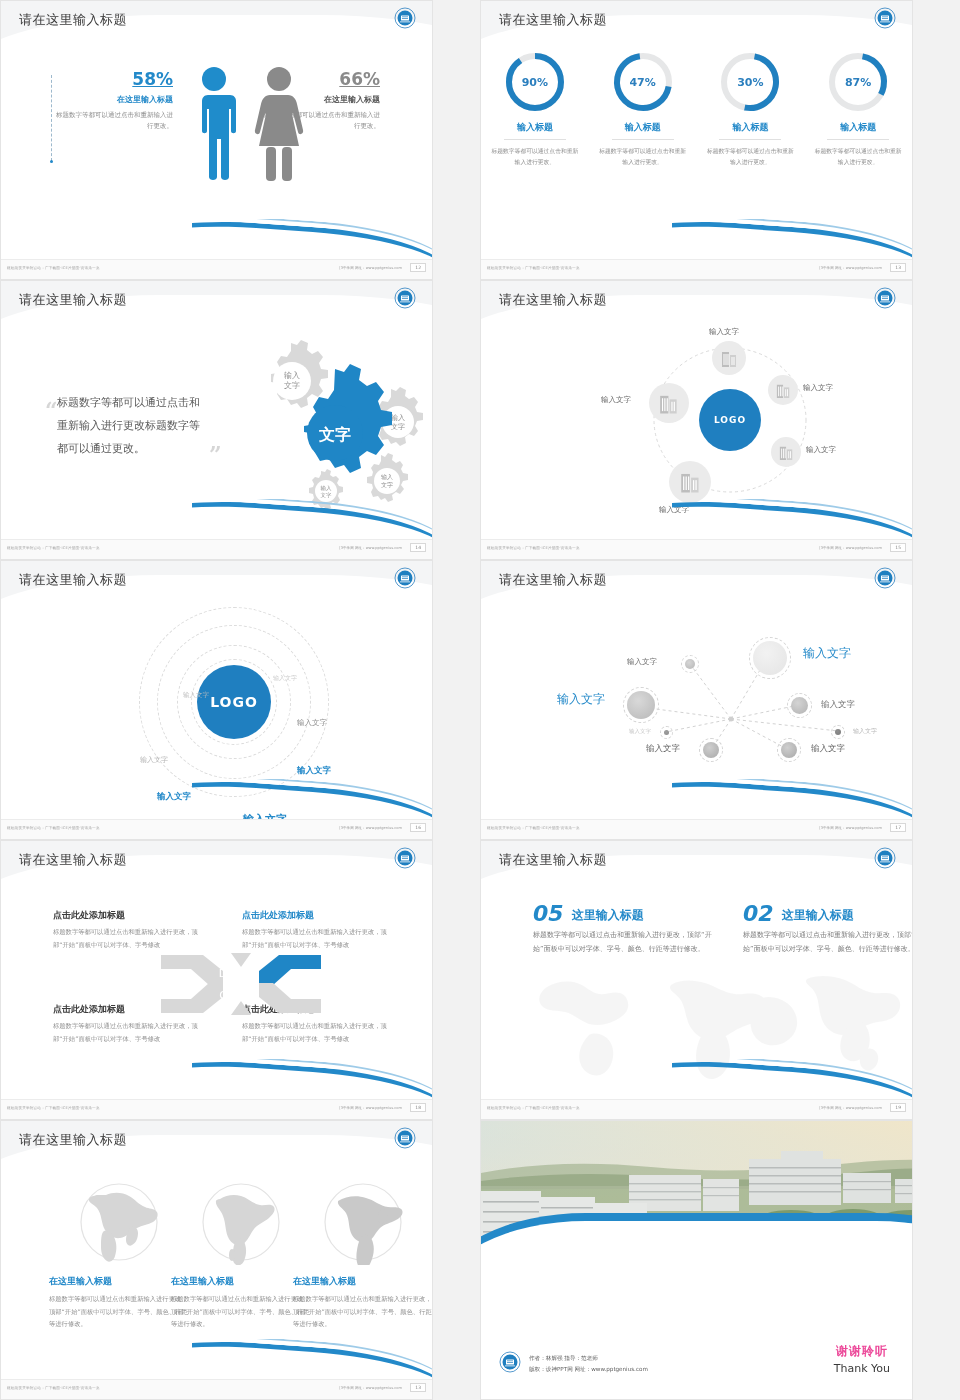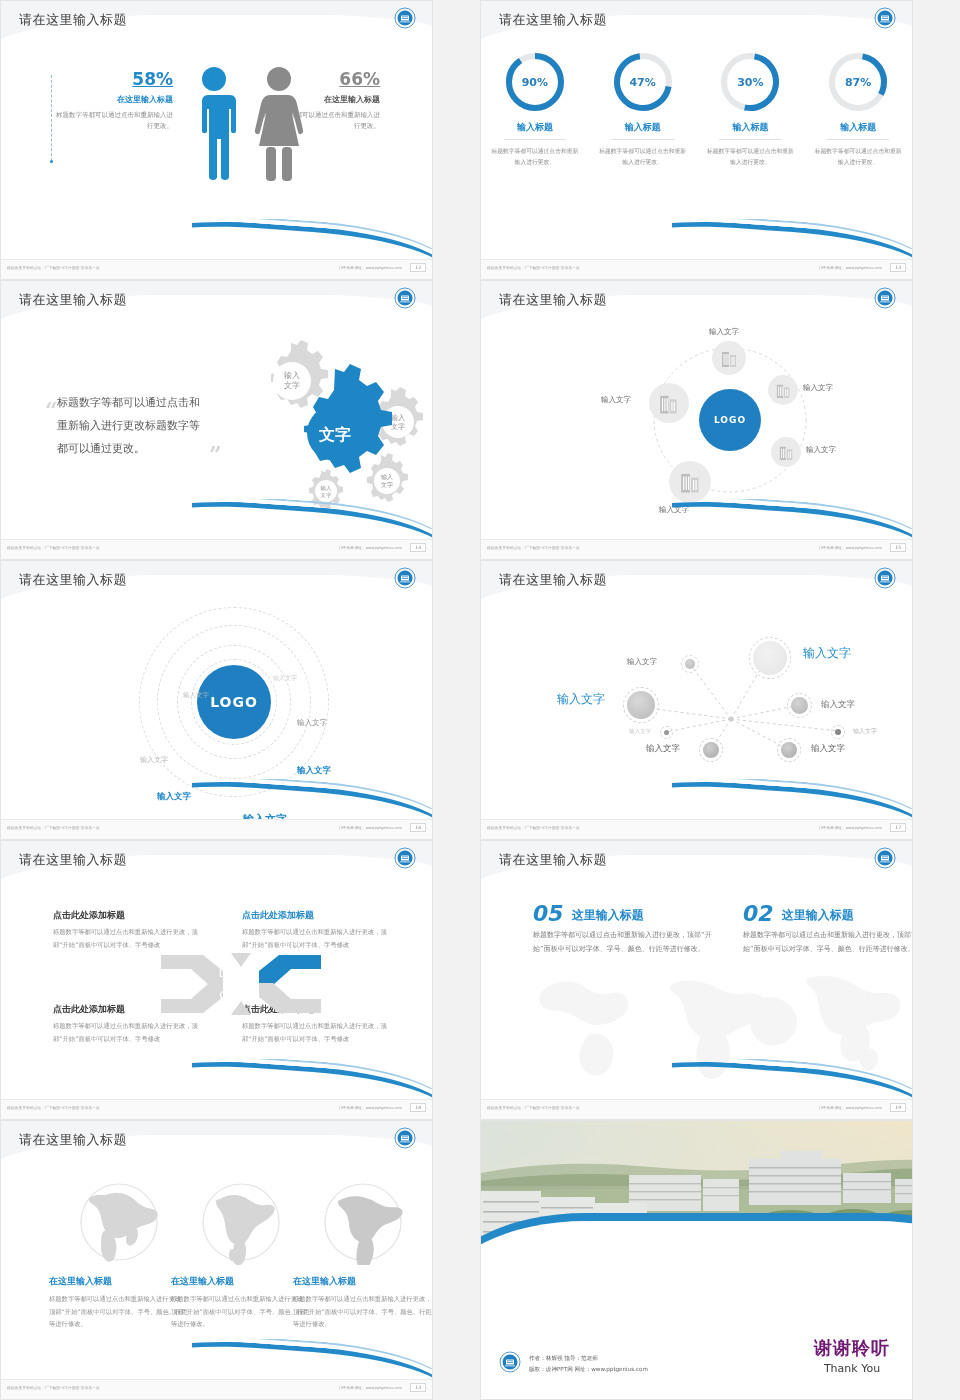--- a/index.html
+++ b/index.html
@@ -121,21 +121,21 @@
 
   
   .photo { position:absolute; left:0; top:0; width:100%; height:190px; overflow:hidden; }
   .ty-curve { position:absolute; left:-40px; bottom:-60px; width:580px; height:150px;
     background:#fff; border-radius:50%/100%; }
   .ty-band { position:absolute; left:-40px; bottom:-52px; width:580px; height:150px;
     background:#2389c9; border-radius:50%/100%; }
   .ty-credit { position:absolute; left:18px; bottom:22px; display:flex; align-items:center; gap:8px; }
   .ty-credit .lines div { font-size:5.6px; color:#5e5e5e; line-height:1.9; }
   .ty-thanks { position:absolute; right:22px; bottom:24px; text-align:center; }
-  .ty-cn { font-size:18px; font-weight:bold; color:#701a75; letter-spacing:1px; }
+  .ty-cn { font-size:12px; font-weight:bold; color:#ec4899; letter-spacing:1px; }
   .ty-en { font-size:11px; color:#3a3a3a; margin-top:2px; }
 </style>
 </head>
 <body>
 
 <div class="grid">
 
   <div class="slide">
     <div class="hdr-bg"></div>
     <div class="hdr-curve"></div>

